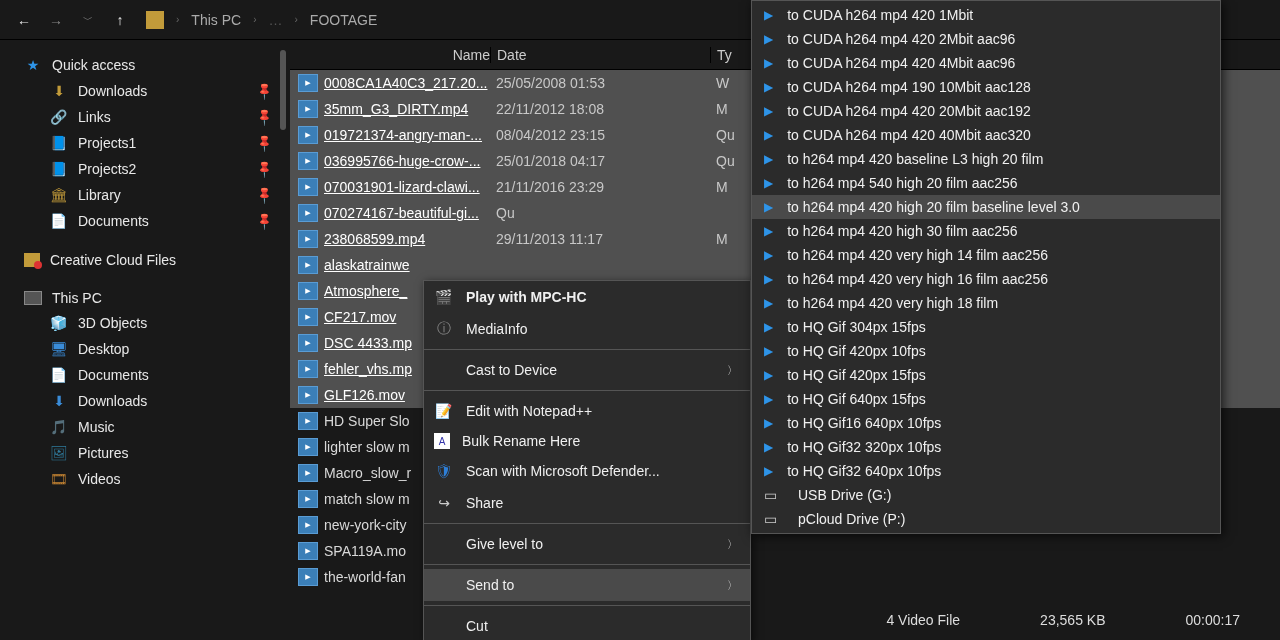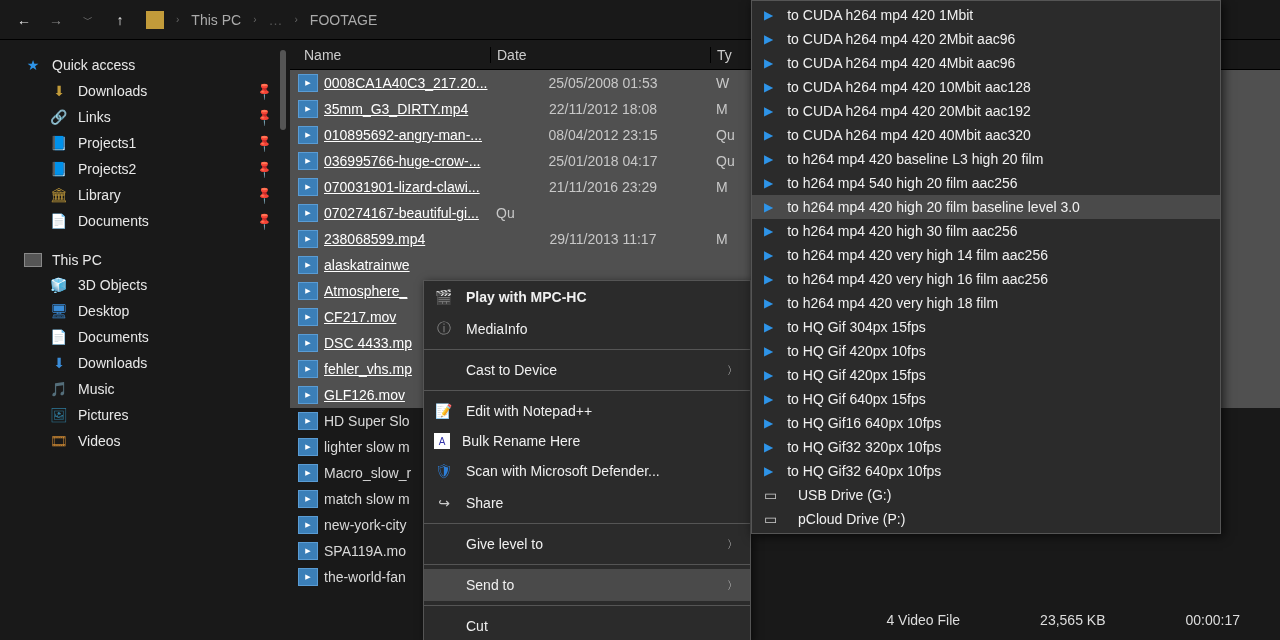--- a/index.html
+++ b/index.html
@@ -18,31 +18,31 @@
   .sidebar { width:290px; padding:12px 0; overflow:hidden; position:relative; }
   .sb-scroll { position:absolute; right:4px; top:10px; width:6px; height:80px; background:#555; border-radius:3px;}
   .sb-section { margin-bottom: 14px; }
   .sb-item { display:flex; align-items:center; padding:4px 8px 4px 24px; gap:10px; color:#e8e8e8; position:relative; }
   .sb-item.child { padding-left: 50px; }
   .sb-item .pin { position:absolute; right:18px; color:#888; font-size:12px; transform:rotate(-45deg);}
   .sb-ico { width:18px; height:18px; display:inline-flex; align-items:center; justify-content:center; font-size:14px;}
 
   .filepane { flex:1; position:relative; }
   .cols { display:flex; border-bottom:1px solid #000; height:30px; align-items:center; color:#ccc; }
-  .col-name { width:200px; padding-left:14px; }
+  .col-name { width:200px; padding-left:14px;text-align:right; }
   .col-date { width:220px; padding-left:6px; border-left:1px solid #000; }
   .col-type { flex:1; padding-left:6px; border-left:1px solid #000; }
 
   .rows { }
   .row { display:flex; align-items:center; height:26px; }
   .row.sel { background:#505050; }
   .row-ico { width:20px; height:18px; margin:0 6px 0 8px; background:#3b7fb8; border:1px solid #5a9cd4; display:flex; align-items:center; justify-content:center; font-size:7px; color:#fff;}
   .row-name { width:166px; color:#d8d8d8; white-space:nowrap; overflow:hidden; text-overflow:ellipsis;}
   .row.sel .row-name { color:#fff;text-decoration:underline;}
-  .row-date { width:220px; color:#c8c8c8; padding-left:6px;text-align:center;}
+  .row-date { width:220px; color:#c8c8c8; padding-left:6px;}
   .row-type { flex:1; color:#c8c8c8; padding-left:6px; white-space:nowrap; overflow:hidden;}
 
   
   .ctx1 { position:absolute; left:423px; top:280px; width:328px; background:#2b2b2b; border:1px solid #555; box-shadow:2px 2px 8px rgba(0,0,0,.6); z-index:5;}
   .ctx-item { display:flex; align-items:center; padding:6px 12px 6px 10px; gap:12px; color:#f0f0f0; position:relative;}
   .ctx-item.hl { background:#4a4a4a; }
   .ctx-item.bold { font-weight:600; }
   .ctx-sep { height:1px; background:#555; margin:4px 0;}
   .ctx-ico { width:20px; height:20px; display:flex; align-items:center; justify-content:center; font-size:14px;}
   .ctx-sub { position:absolute; right:12px; color:#ccc; font-size:11px;}
@@ -116,20 +116,26 @@
           </div>
           <div class="sb-item child">
             <span class="sb-ico" style="color:#c29b3a;">📄</span>
             <span>Documents</span>
             <span class="pin">📌</span>
           </div>
         </div>
     </div>
     <div class="sb-section">
       <div class="sb-item">
+        <span class="sb-ico ic-cc"></span>
+        <span>Creative Cloud Files</span>
+      </div>
+    </div>
+    <div class="sb-section">
+      <div class="sb-item">
         <span class="sb-ico" style="width:18px;height:14px;background:#555;border:1px solid #888;"></span>
         <span>This PC</span>
       </div>
       <div id="sb-thispc">
           <div class="sb-item child">
             <span class="sb-ico" style="color:#34c3a5;">🧊</span>
             <span>3D Objects</span>
           </div>
           <div class="sb-item child">
             <span class="sb-ico" style="color:#3a8cd8;">🖥</span>
@@ -173,21 +179,21 @@
     <span class="row-type">W</span>
         </div>
         <div class="row sel">
           <span class="row-ico">▶</span>
     <span class="row-name">35mm_G3_DIRTY.mp4</span>
     <span class="row-date">22/11/2012 18:08</span>
     <span class="row-type">M</span>
         </div>
         <div class="row sel">
           <span class="row-ico">▶</span>
-    <span class="row-name">010895692-angry-man-...</span>
+    <span class="row-name">019721374-angry-man-...</span>
     <span class="row-date">08/04/2012 23:15</span>
     <span class="row-type">Qu</span>
         </div>
         <div class="row sel">
           <span class="row-ico">▶</span>
     <span class="row-name">036995766-huge-crow-...</span>
     <span class="row-date">25/01/2018 04:17</span>
     <span class="row-type">Qu</span>
         </div>
         <div class="row sel">
@@ -348,21 +354,21 @@
     <div class="ctx-item">
       <span class="play">▶</span>
       <span>to CUDA h264 mp4 420 2Mbit aac96</span>
     </div>
     <div class="ctx-item">
       <span class="play">▶</span>
       <span>to CUDA h264 mp4 420 4Mbit aac96</span>
     </div>
     <div class="ctx-item">
       <span class="play">▶</span>
-      <span>to CUDA h264 mp4 420 10Mbit aac128</span>
+      <span>to CUDA h264 mp4 190 10Mbit aac128</span>
     </div>
     <div class="ctx-item">
       <span class="play">▶</span>
       <span>to CUDA h264 mp4 420 20Mbit aac192</span>
     </div>
     <div class="ctx-item">
       <span class="play">▶</span>
       <span>to CUDA h264 mp4 420 40Mbit aac320</span>
     </div>
     <div class="ctx-item">

